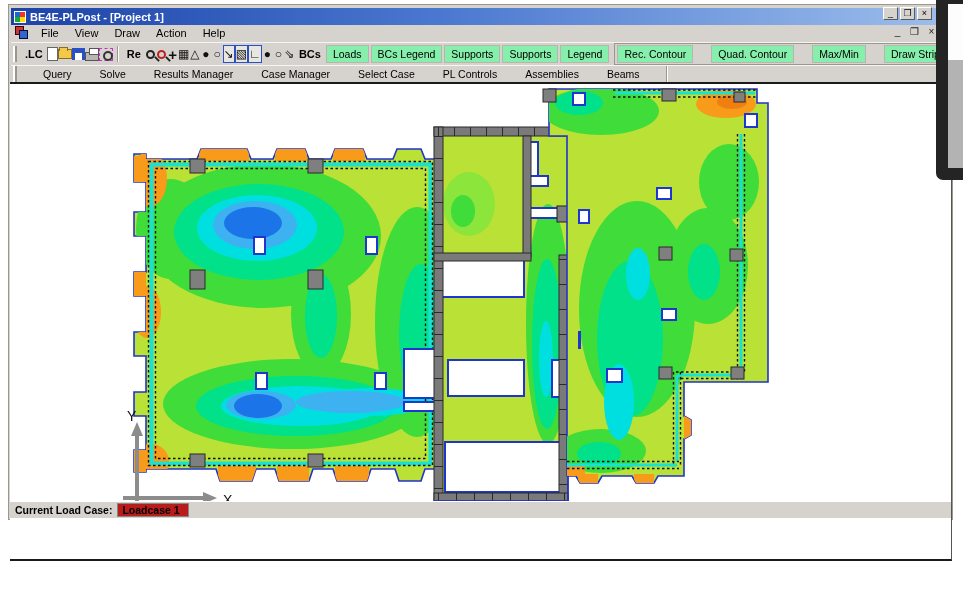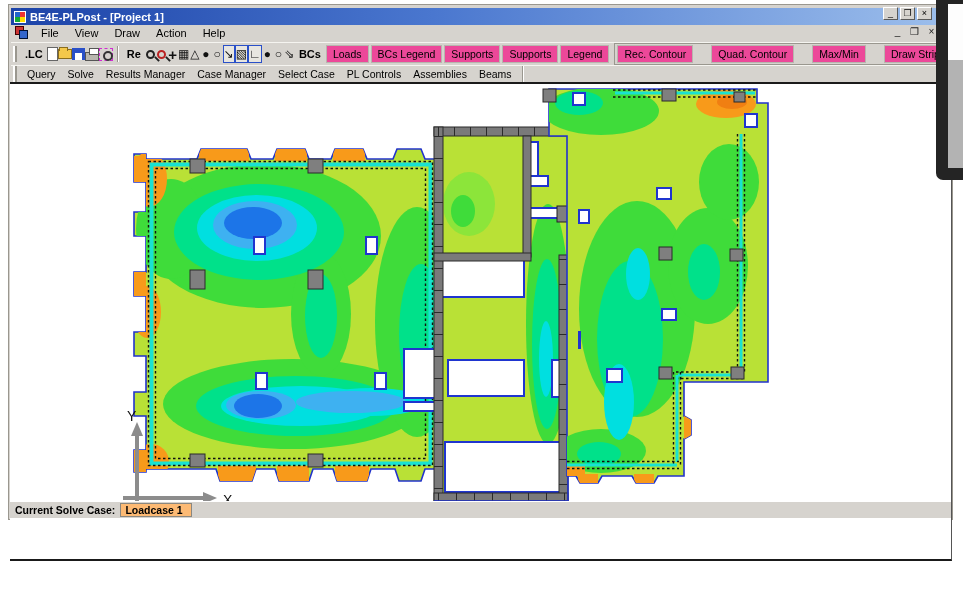--- a/index.html
+++ b/index.html
@@ -34,50 +34,50 @@
   .toolbar { position:absolute; left:2px; top:37px; right:2px; height:23px;
              display:flex; align-items:center; background:#d6d3ce;
              border-top:1px solid #f5f4f0; font-size:11px; }
   .grip { width:3px; height:16px; border-left:2px solid #fff; border-right:2px solid #9a978f; margin:0 4px 0 2px; }
   .tsep { width:2px; height:16px; border-left:1px solid #9a978f; border-right:1px solid #fff; margin:0 4px; }
   .ticon { width:19px; height:18px; display:flex; align-items:center; justify-content:center;
            font-size:12px; color:#111; position:relative; }
   .ticon.pressed { border:1px solid #2a50c8; background:#e8e6e0; }
   .tlabel { font-weight:bold; font-size:11px; padding:0 4px; white-space:nowrap; }
   .txtbtn { font-size:10.5px; padding:2px 6px; margin:0 1px; border:1px solid #b8b5ae;
-            background:#ec4899; white-space:nowrap; }
+            background:#86efac; white-space:nowrap; }
   .cgroup { display:flex; border:1px solid #9a978f; padding:1px; margin-left:4px;gap:16px; }
 
   
   .ic-page { width:11px; height:14px; background:#fff; border:1px solid #666; }
   .ic-folder { width:14px; height:10px; background:#f4c84a; border:1px solid #8a6d1d; position:relative; }
   .ic-folder::before { content:""; position:absolute; left:0; top:-3px; width:7px; height:3px; background:#f4c84a; border:1px solid #8a6d1d; border-bottom:none; }
   .ic-save { width:13px; height:12px; background:#2a50c8; position:relative; }
   .ic-save::before { content:""; position:absolute; left:3px; top:5px; width:7px; height:7px; background:#fff; }
   .ic-print { width:14px; height:9px; background:#b9b6af; border:1px solid #555; position:relative; margin-top:4px; }
   .ic-print::before { content:""; position:absolute; left:3px; top:-5px; width:8px; height:5px; background:#fff; border:1px solid #555; }
   .ic-zoomsel { width:14px; height:13px; border:1px dashed #d12bd1; position:relative; }
   .ic-zoomsel::before { content:""; position:absolute; left:3px; top:2px; width:6px; height:6px; border:2px solid #333; border-radius:50%; }
   .ic-mag { width:9px; height:9px; border:2px solid #222; border-radius:50%; position:relative; }
   .ic-mag::after { content:""; position:absolute; left:6px; top:6px; width:6px; height:2px; background:#222; transform:rotate(45deg); }
   .ic-mag.red { border-color:#b22; }
 
   .toolbar2 { position:absolute; left:2px; top:60px; right:2px; height:17px;
               display:flex; align-items:center; background:#d6d3ce;
-              border-top:1px solid #f5f4f0; }
+              border-top:1px solid #f5f4f0;gap:16px; }
   .t2btn { font-size:10.5px; padding:1px 6px; white-space:nowrap; }
 
   .canvas { position:absolute; left:1px; top:77px; width:942px; height:479px;
             background:#fff; border-top:2px solid #1a1a1a; border-bottom:2px solid #1a1a1a;
             border-right:1px solid #555; }
   .statusbar { position:absolute; left:1px; bottom:1px; right:1px; height:17px;
                background:#d6d3ce; border-top:1px solid #fff;
                display:flex; align-items:center; font-size:10.5px; padding-left:5px; }
   .statusbar .lbl { font-weight:bold; margin-right:5px; }
-  .statusbar .val { border:1px solid #8a8780; padding:0 8px 0 4px; background:#fdba74; font-weight:bold; }
+  .statusbar .val { border:1px solid #8a8780; padding:0 8px 0 4px; background:#b91c1c; font-weight:bold; }
 
   
   .sidepanel { position:absolute; left:936px; top:0; width:27px; height:180px;
                background:#242424; border-radius:0 0 0 7px; z-index:50; }
   .sidepanel .w { position:absolute; left:12px; top:4px; width:15px; height:56px; background:#fdfdfd; }
   .sidepanel .g { position:absolute; left:12px; top:60px; width:15px; height:108px; background:#b3b3b3; }
 
   svg text { font-family:"Liberation Sans", sans-serif; }
 </style>
 </head>
@@ -354,21 +354,21 @@
           <polygon points="130,432 142,432 136,418" fill="#8c8c8c"></polygon>
           <line x1="122" y1="494" x2="202" y2="494" stroke="#8c8c8c" stroke-width="4"></line>
           <polygon points="202,488 202,500 216,494" fill="#8c8c8c"></polygon>
           <text x="126" y="417" font-size="14" fill="#111">Y</text>
           <text x="222" y="501" font-size="14" fill="#111">X</text>
         </g>
       </svg>
     </div>
 
     <div class="statusbar">
-      <span class="lbl">Current Solve Case:</span>
+      <span class="lbl">Current Load Case:</span>
       <span class="val">Loadcase 1</span>
     </div>
   </div>
 
   <div class="sidepanel">
     <div class="w"></div>
     <div class="g"></div>
   </div>
 
 </div>

